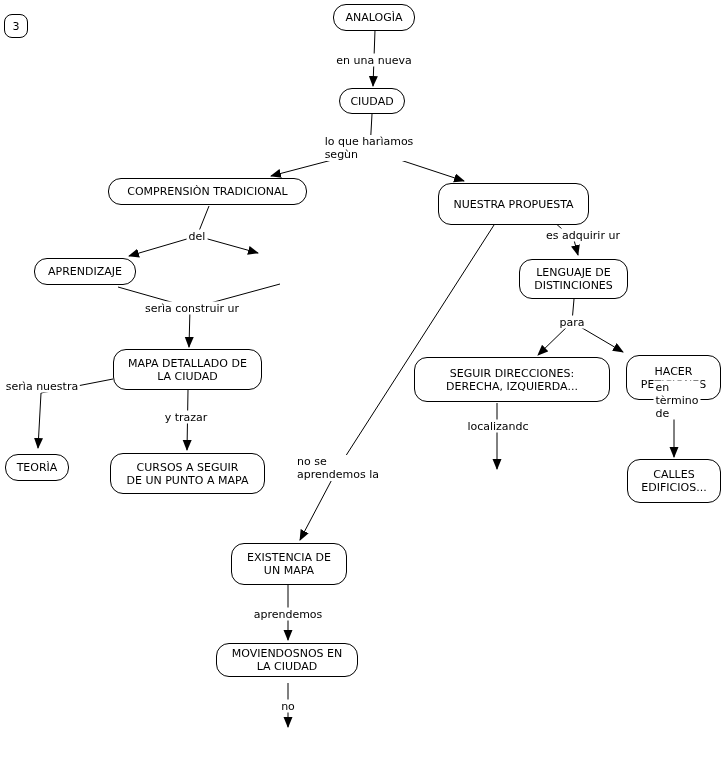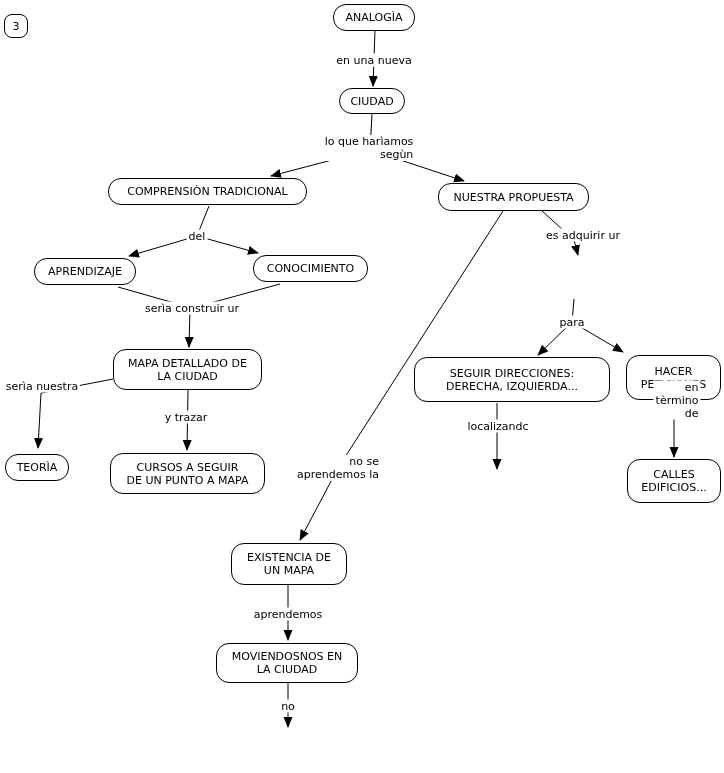--- a/index.html
+++ b/index.html
@@ -28,21 +28,21 @@
     line-height: 13px;
     white-space: pre-line;
     padding: 1px 2px;
   }
   .link-label {
     position: absolute;
     transform: translate(-50%, -50%);
     background: #ffffff;
     font-size: 11px;
     line-height: 13px;
-    text-align: right;
+    text-align: left;
     white-space: pre-line;
     padding: 0 2px;
   }
 </style>
 </head>
 <body>
 
 <div class="canvas">
 
   <svg class="wires" width="724" height="773">
@@ -72,37 +72,38 @@
     <line class="wire" x1="674" y1="401" x2="674" y2="457" marker-end="url(#arw)"></line>
     <line class="wire" x1="288" y1="585" x2="288" y2="640" marker-end="url(#arw)"></line>
     <line class="wire" x1="288" y1="683" x2="288" y2="727" marker-end="url(#arw)"></line>
   </svg>
 
   <div class="node" style="left:4px;top:14px;width:24px;height:24px;border-radius:8px">3</div>
 
   <div class="node" style="left:333px;top:4px;width:82px;height:27px">ANALOGÌA</div>
   <div class="node" style="left:339px;top:88px;width:66px;height:26px">CIUDAD</div>
   <div class="node" style="left:108px;top:178px;width:199px;height:27px">COMPRENSIÒN TRADICIONAL</div>
-  <div class="node" style="left:438px;top:183px;width:151px;height:28px">NUESTRA PROPUESTA</div>
+  <div class="node" style="left:438px;top:183px;width:151px;height:42px">NUESTRA PROPUESTA</div>
   <div class="node" style="left:34px;top:258px;width:102px;height:27px">APRENDIZAJE</div>
-  <div class="node" style="left:253px;top:255px;width:115px;height:27px">CONOCIMIENTO</div>
   <div class="node" style="left:113px;top:349px;width:149px;height:41px">MAPA DETALLADO DE
 LA CIUDAD</div>
   <div class="node" style="left:5px;top:454px;width:64px;height:27px">TEORÌA</div>
   <div class="node" style="left:110px;top:453px;width:155px;height:41px">CURSOS A SEGUIR
 DE UN PUNTO A MAPA</div>
+  <div class="node" style="left:519px;top:259px;width:109px;height:40px">LENGUAJE DE
+DISTINCIONES</div>
   <div class="node" style="left:414px;top:357px;width:196px;height:45px">SEGUIR DIRECCIONES:
 DERECHA, IZQUIERDA...</div>
   <div class="node" style="left:626px;top:355px;width:95px;height:45px">HACER
 PETICIONES</div>
   <div class="node" style="left:627px;top:459px;width:94px;height:44px">CALLES
 EDIFICIOS...</div>
   <div class="node" style="left:231px;top:543px;width:116px;height:42px">EXISTENCIA DE
 UN MAPA</div>
-  <div class="node" style="left:216px;top:643px;width:142px;height:40px">MOVIENDOSNOS EN
+  <div class="node" style="left:216px;top:643px;width:142px;height:34px">MOVIENDOSNOS EN
 LA CIUDAD</div>
 
   <div class="link-label" style="left:374px;top:60px">en una nueva</div>
   <div class="link-label" style="left:369px;top:148px">lo que harìamos
 segùn</div>
   <div class="link-label" style="left:197px;top:236px">del</div>
   <div class="link-label" style="left:192px;top:308px">serìa construir ur</div>
   <div class="link-label" style="left:42px;top:386px">serìa nuestra</div>
   <div class="link-label" style="left:186px;top:417px">y trazar</div>
   <div class="link-label" style="left:583px;top:235px">es adquirir ur</div>

